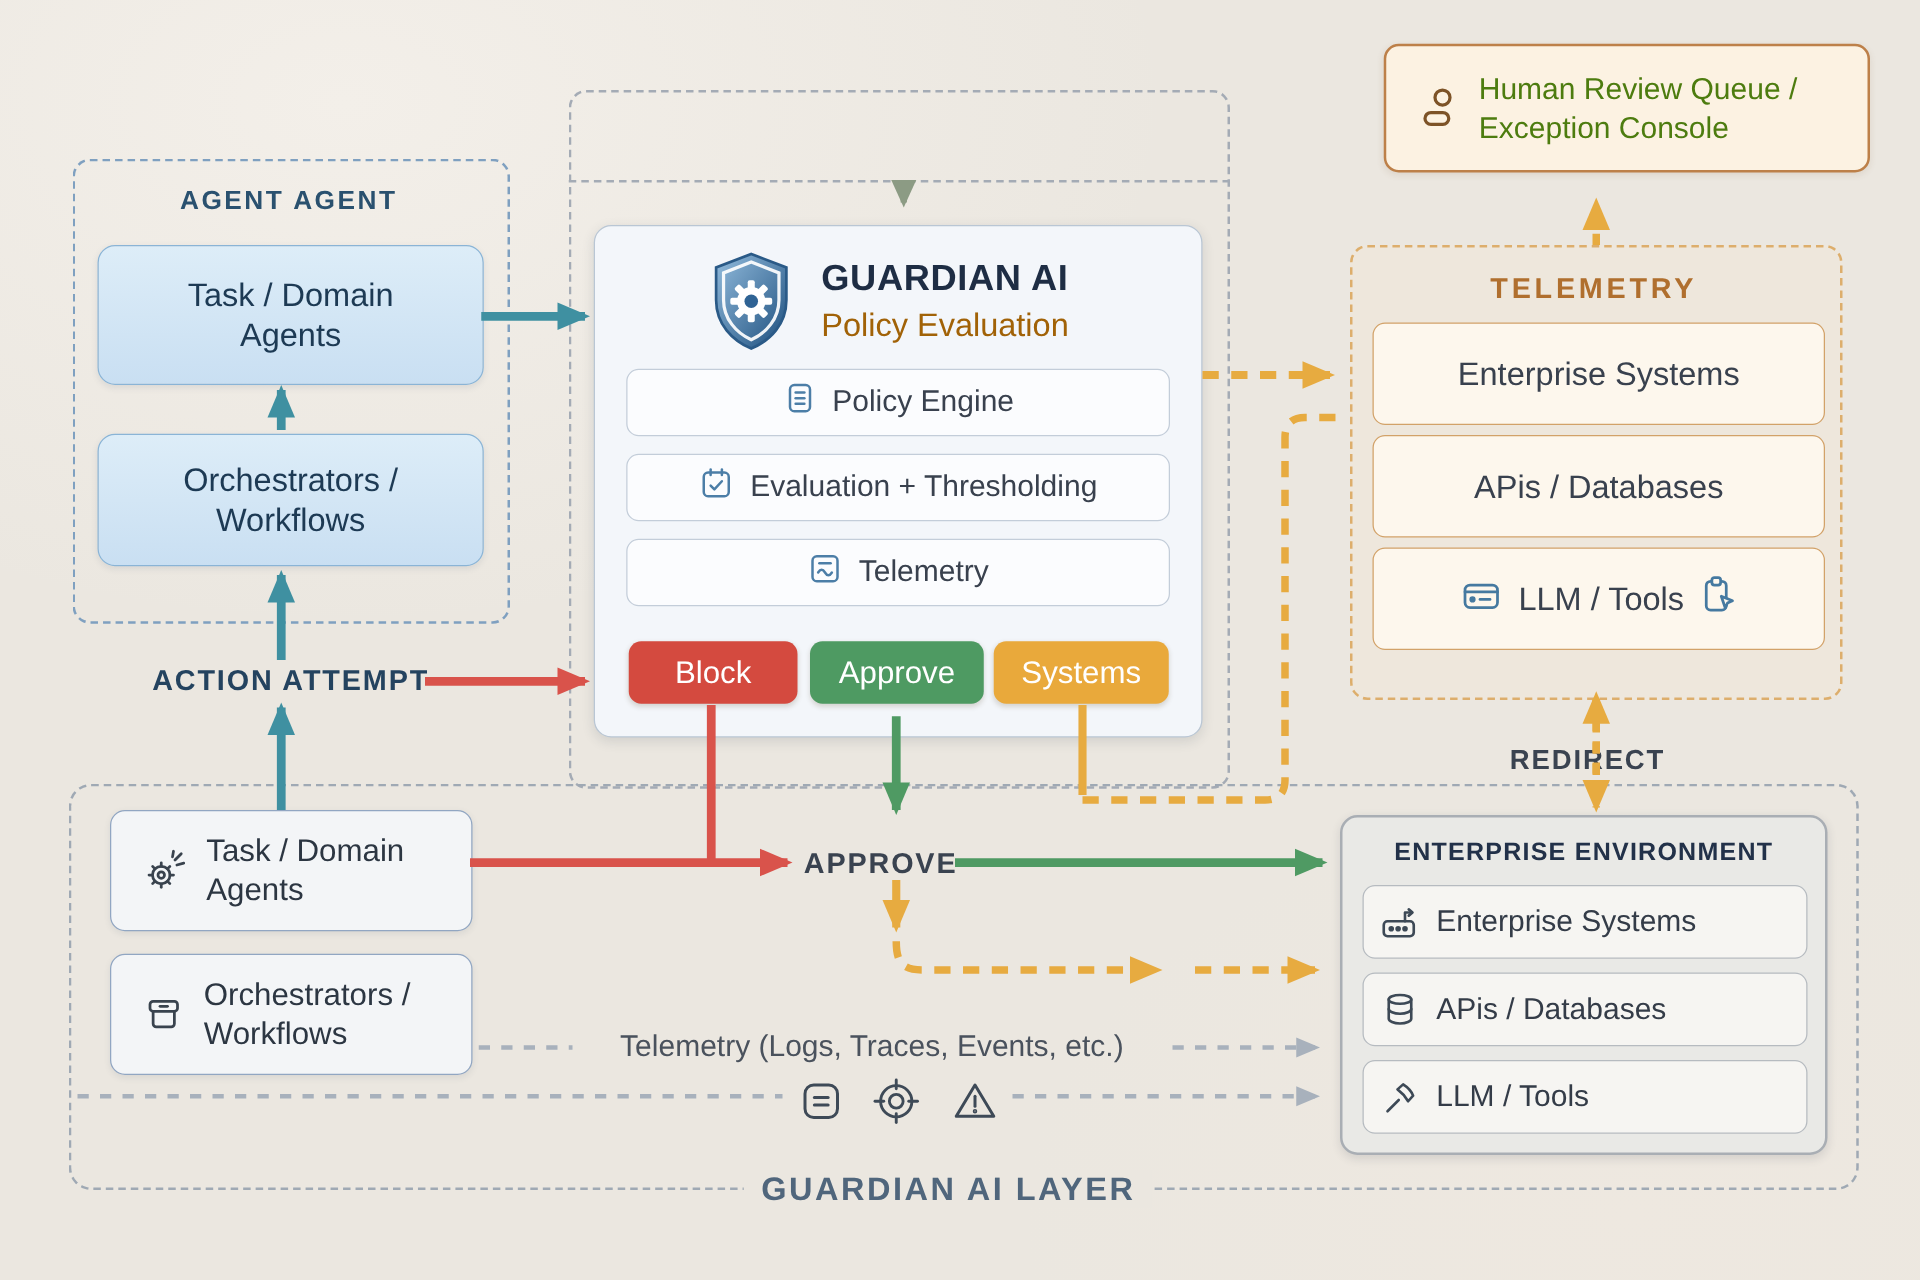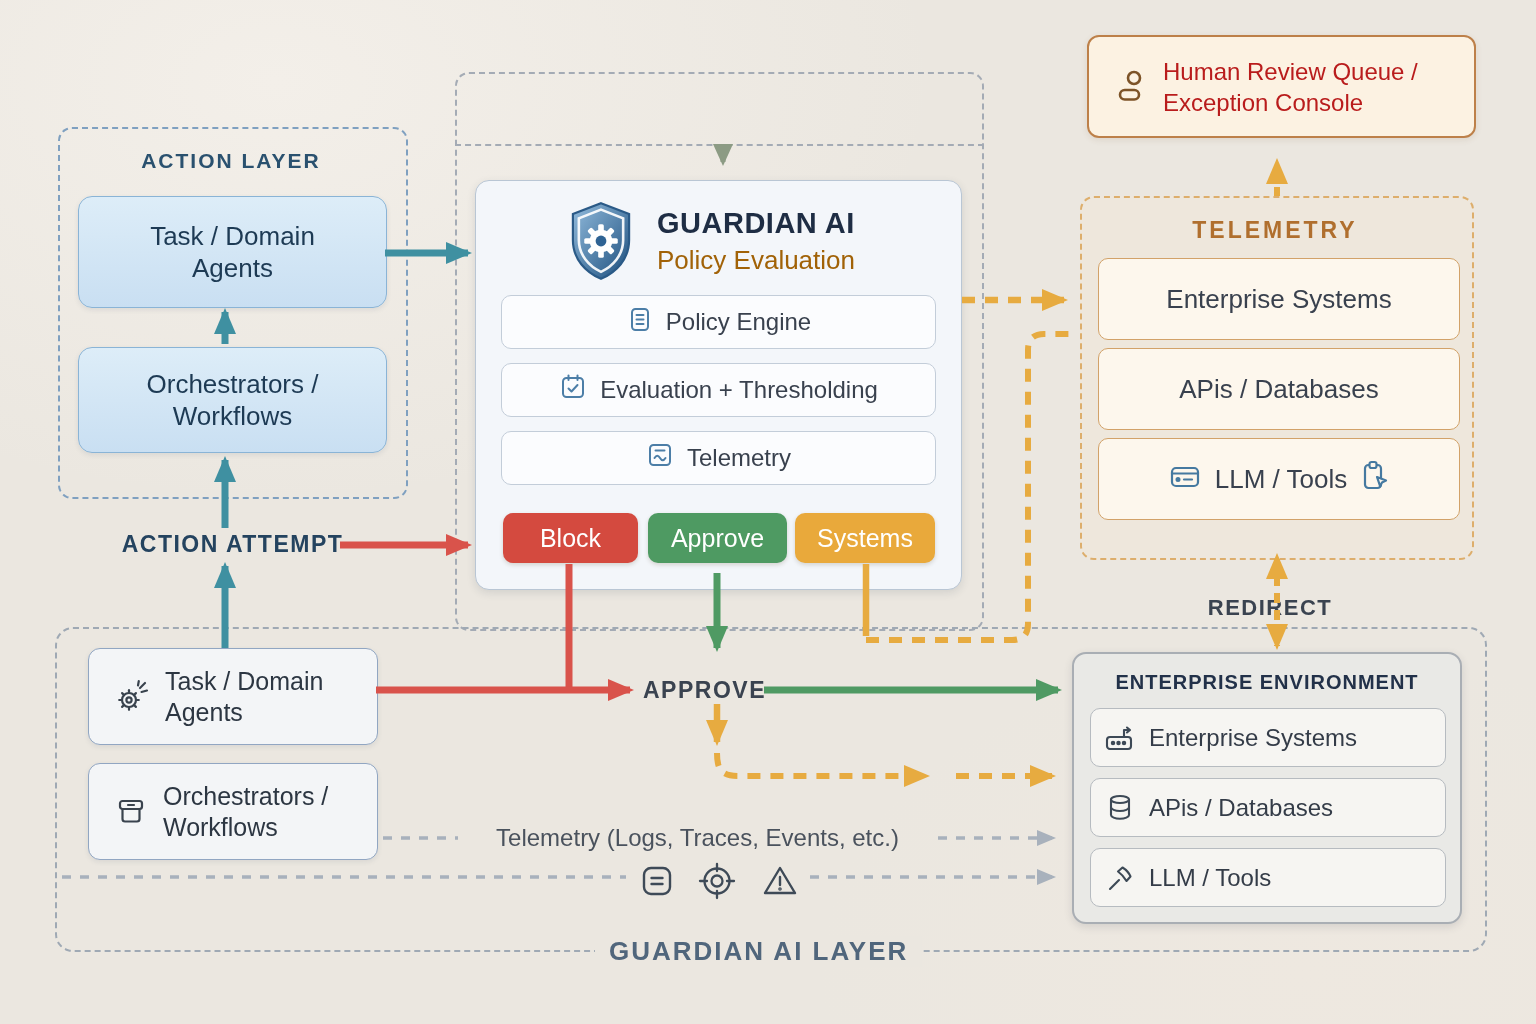--- a/index.html
+++ b/index.html
@@ -34,21 +34,21 @@
     border:1.5px solid #c3cdd9;border-radius:10px;display:flex;align-items:center;
     justify-content:center;gap:13px;color:#39414e;font-size:24px;}
   .gbtn{position:absolute;height:50px;border-radius:10px;display:flex;align-items:center;
     justify-content:center;color:#fff;font-size:25px;box-shadow:0 2px 4px rgba(80,60,30,.18);}
   
   .creambox{position:absolute;background:#fdf7ed;border:1.5px solid #d2a269;border-radius:10px;
     display:flex;align-items:center;justify-content:center;gap:14px;
     color:#39414e;font-size:26px;}
   .hrq{position:absolute;background:#fcf2e2;border:2px solid #bd8049;border-radius:12px;
     box-shadow:0 2px 6px rgba(120,80,40,.12);display:flex;align-items:center;gap:16px;
-    color:#b91c1c;font-size:24px;line-height:31px;}
+    color:#4d7c0f;font-size:24px;line-height:31px;margin-left:20px;}
   
   .envbox{position:absolute;background:#e9e9e6;border:2px solid #a9aeb4;border-radius:14px;
     box-shadow:0 3px 8px rgba(60,65,75,.14);}
   .envitem{position:absolute;left:16px;width:354px;height:57px;background:#f6f5f2;
     border:1.5px solid #b6bbc0;border-radius:10px;display:flex;align-items:center;
     color:#343c48;font-size:24px;}
   .envitem .ic{width:58px;display:flex;justify-content:center;}
   
   .graybox{position:absolute;background:#f3f5f7;border:1.5px solid #91a6c2;border-radius:12px;
     box-shadow:0 2px 5px rgba(60,75,95,.10);display:flex;align-items:center;gap:14px;
@@ -67,21 +67,21 @@
     <div class="dashbox dash-agent" style="left:58px;top:127px;width:346px;height:368px;border-radius:14px;"></div>
     <div class="dashbox dash-policy" style="left:455px;top:72px;width:525px;height:555px;">
       <div style="position:absolute;left:-2px;top:-2px;right:-2px;height:72px;border-bottom:2px dashed #a4abb5;"></div>
     </div>
     <div class="dashbox dash-telem" style="left:1080px;top:196px;width:390px;height:360px;border-radius:14px;"></div>
     <div class="dashbox dash-bottom" style="left:55px;top:627px;width:1428px;height:321px;"></div>
   </div>
 
   <div class="boxlayer">
 
-    <div class="layer-title t-agent" style="left:58px;top:149px;width:346px;">ACTION LAYER</div>
+    <div class="layer-title t-agent" style="left:58px;top:149px;width:346px;">AGENT AGENT</div>
     <div class="layer-title t-telem" style="left:1080px;top:217px;width:390px;">TELEMETRY</div>
     <div class="layer-title t-bottom" style="left:595px;top:936px;">GUARDIAN AI LAYER</div>
 
     <div class="bluebox" style="left:78px;top:196px;width:307px;height:110px;">
       <span>Task / Domain</span>
       <span>Agents</span>
     </div>
     <div class="bluebox" style="left:78px;top:347px;width:307px;height:104px;">
       <span>Orchestrators /</span>
       <span>Workflows</span>

